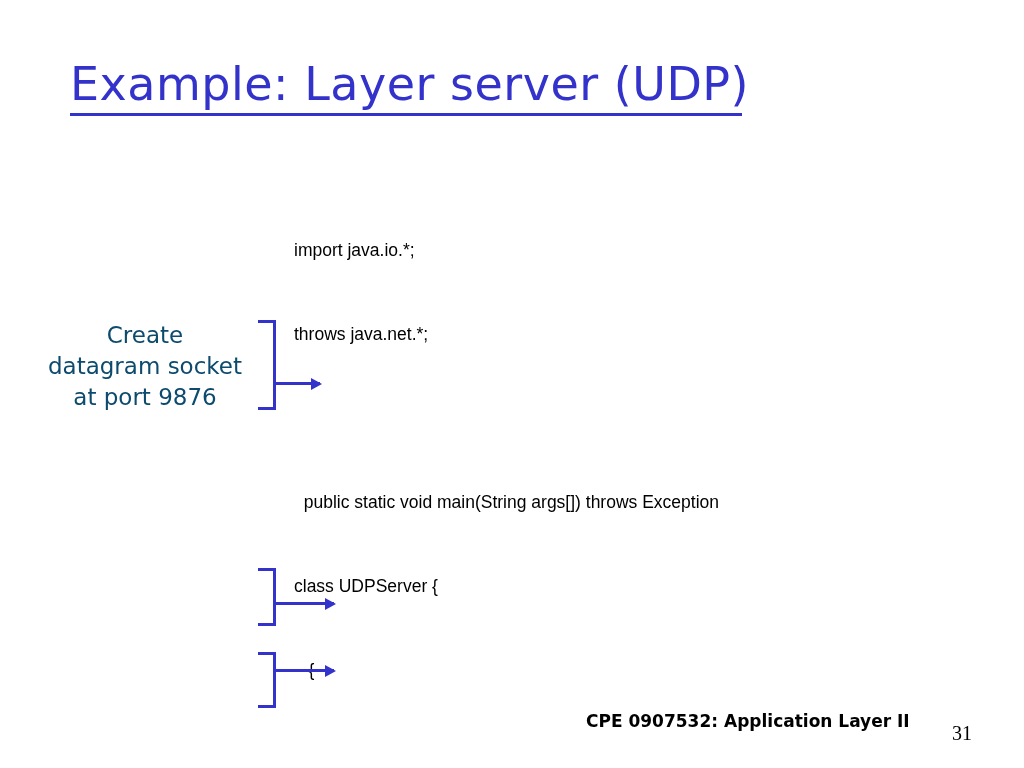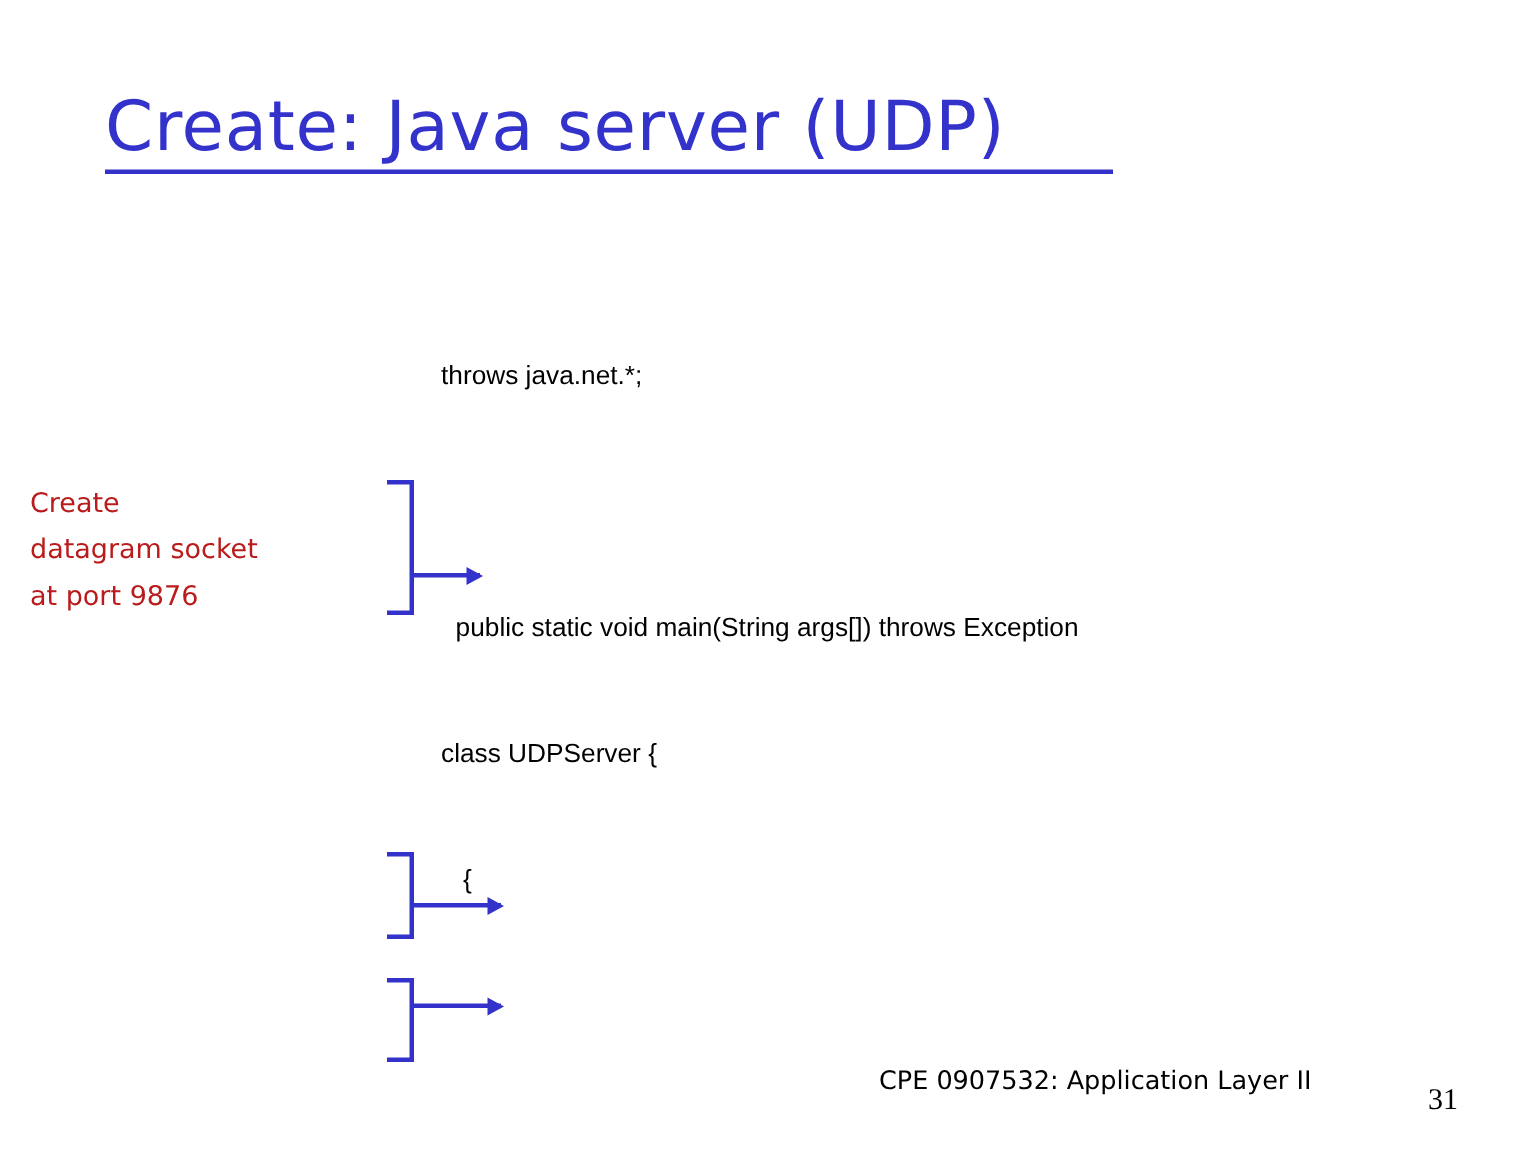--- a/index.html
+++ b/index.html
@@ -53,24 +53,24 @@
   .code-line {
     white-space: pre;
     min-height: 28px;
   }
   .code-line.blank { color: transparent; }
 
   
   .annot {
     position: absolute;
     font-family: "DejaVu Sans", "Liberation Sans", sans-serif;
-    font-size: 18px;
+    font-size: 23px;
     line-height: 31px;
-    color: #b91c1c;
-    text-align: left;
+    color: #0c4a6e;
+    text-align: center;
     white-space: pre-line;
   }
   .annot-1 { left: 20px;  top: 320px; width: 250px; }
   .annot-2 { left: 20px;  top: 568px; width: 250px; }
   .annot-3 { left: 20px;  top: 652px; width: 250px; }
 
   
   .bracket {
     position: absolute;
     border-top: 3px solid #3333CC;
@@ -103,42 +103,43 @@
   .arrow-2 { left: 276px; top: 602px; width: 58px; }
   .arrow-3 { left: 276px; top: 669px; width: 58px; }
 
   
   .footer-text {
     position: absolute;
     left: 586px;
     top: 711px;
     font-family: "DejaVu Sans", "Liberation Sans", sans-serif;
     font-size: 17px;
-    font-weight: normal;
+    font-weight: bold;
     color: #000000;
     white-space: nowrap;
   }
   .page-number {
     position: absolute;
     left: 952px;
     top: 722px;
     font-family: Liberation Serif, serif;
     font-size: 20px;
     color: #000000;
   }
 </style>
 </head>
 <body>
 
 <div id="slide">
 
-  <div class="slide-title">Create: Java server (UDP)</div>
+  <div class="slide-title">Example: Layer server (UDP)</div>
   <div class="title-underline"></div>
 
   <div class="code-block">
+    <div class="code-line">import java.io.*;</div>
     <div class="code-line">throws java.net.*;</div>
     <div class="code-line blank"></div>
     <div class="code-line">  public static void main(String args[]) throws Exception</div>
     <div class="code-line">class UDPServer {</div>
     <div class="code-line">   {</div>
     <div class="code-line blank"></div>
     
     
     
     

